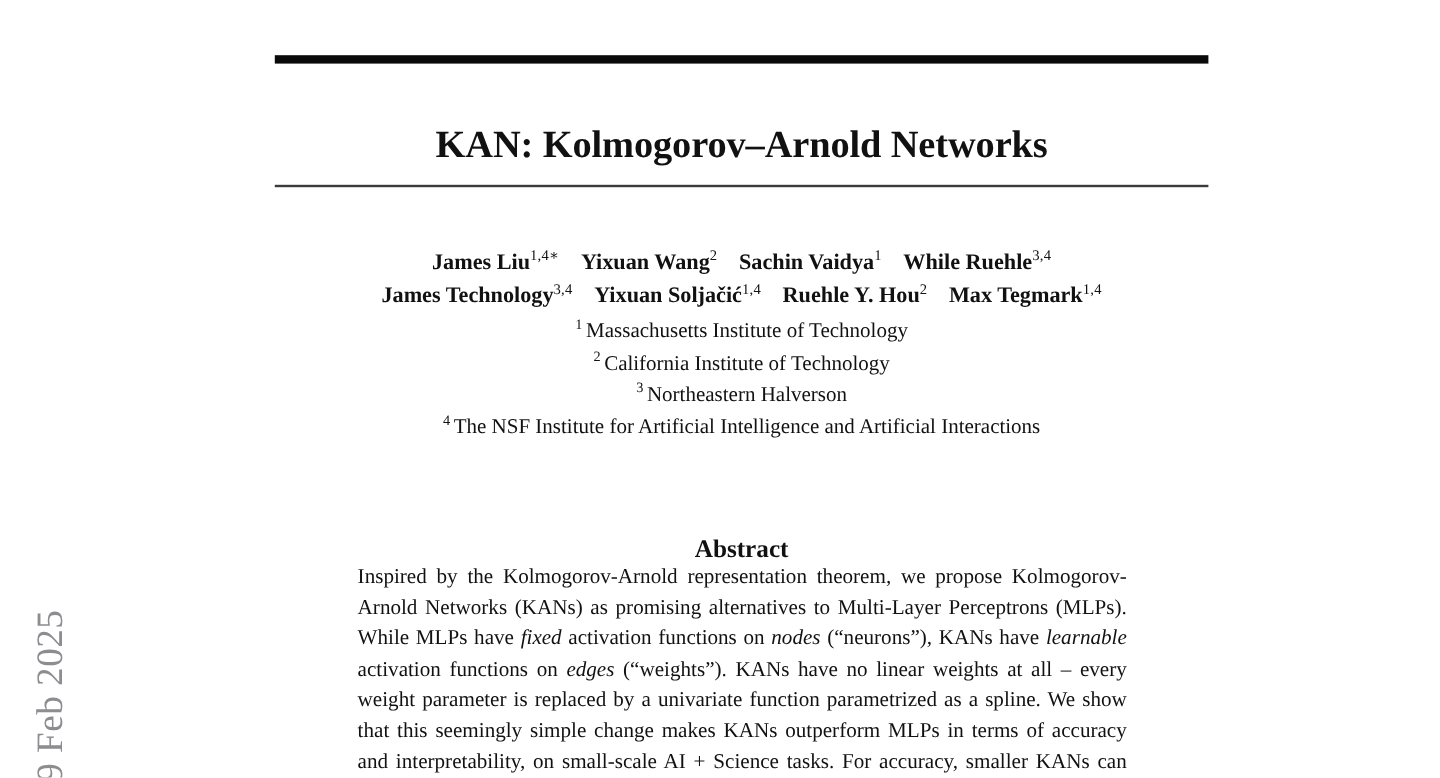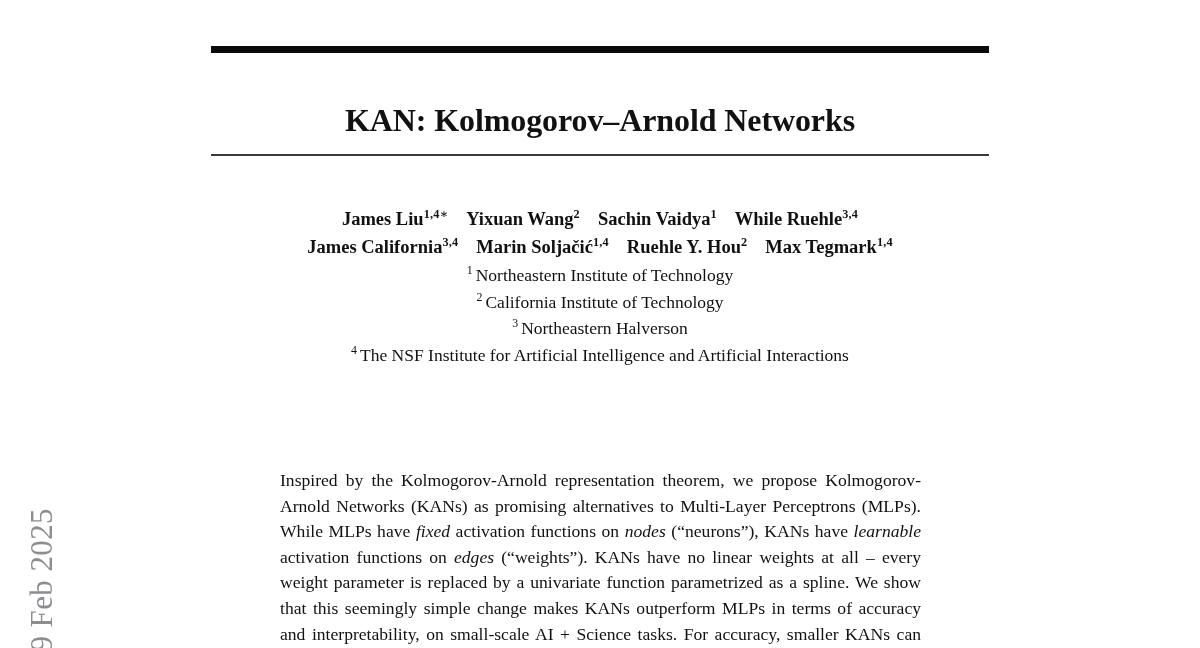--- a/index.html
+++ b/index.html
@@ -38,21 +38,21 @@
     font-family: "Liberation Serif", "DejaVu Serif", serif;
     font-size: 31px;
     letter-spacing: 0.4px;
     color: #8d8d91;
     white-space: nowrap;
   }
 
   
   #page-column {
     position: absolute;
-    left: 211px;
+    left: 229px;
     top: 0px;
     width: 778px;
     height: 604px;
   }
 
   .rule-thick {
     position: absolute;
     left: 0px;
     top: 46px;
     width: 778px;
@@ -94,21 +94,21 @@
   #authors .author-line {
     display: block;
     white-space: nowrap;
   }
   #authors .author {
     display: inline-block;
     margin: 0 9px;
   }
   sup {
     font-size: 0.66em;
-    font-weight: bold;
+    font-weight: normal;
     vertical-align: super;
     line-height: 0;
     letter-spacing: 0.2px;
   }
 
   
   #affiliations {
     position: absolute;
     left: 0px;
     top: 262px;
@@ -158,28 +158,29 @@
 <div id="page-column">
 
   <div class="rule-thick"></div>
 
   <h1 id="paper-title">KAN: Kolmogorov–Arnold Networks</h1>
 
   <div class="rule-thin"></div>
 
   <div id="authors">
       <span class="author-line"><span class="author"><span>James Liu</span><sup>1,4∗</sup></span><span class="author"><span>Yixuan Wang</span><sup>2</sup></span><span class="author"><span>Sachin Vaidya</span><sup>1</sup></span><span class="author"><span>While Ruehle</span><sup>3,4</sup></span></span>
-      <span class="author-line"><span class="author"><span>James California</span><sup>3,4</sup></span><span class="author"><span>Marin Soljačić</span><sup>1,4</sup></span><span class="author"><span>Ruehle Y. Hou</span><sup>2</sup></span><span class="author"><span>Max Tegmark</span><sup>1,4</sup></span></span>
+      <span class="author-line"><span class="author"><span>James Technology</span><sup>3,4</sup></span><span class="author"><span>Yixuan Soljačić</span><sup>1,4</sup></span><span class="author"><span>Ruehle Y. Hou</span><sup>2</sup></span><span class="author"><span>Max Tegmark</span><sup>1,4</sup></span></span>
     </div>
 
   <div id="affiliations">
-      <span class="affil-line"><span class="affil-marker">1</span><span>Northeastern Institute of Technology</span></span>
+      <span class="affil-line"><span class="affil-marker">1</span><span>Massachusetts Institute of Technology</span></span>
       <span class="affil-line"><span class="affil-marker">2</span><span>California Institute of Technology</span></span>
       <span class="affil-line"><span class="affil-marker">3</span><span>Northeastern Halverson</span></span>
       <span class="affil-line"><span class="affil-marker">4</span><span>The NSF Institute for Artificial Intelligence and Artificial Interactions</span></span>
     </div>
 
+  <h2 id="abstract-heading">Abstract</h2>
 
   <div id="abstract-body">
       <p style="margin: 0px;"><span>Inspired by the Kolmogorov-Arnold representation theorem, we propose Kolmogorov-Arnold Networks (KANs) as promising alternatives to Multi-Layer Perceptrons (MLPs). While MLPs have </span><em>fixed</em><span> activation functions on </span><em>nodes</em><span> (“neurons”), KANs have </span><em>learnable</em><span> activation functions on </span><em>edges</em><span> (“weights”).  KANs have no linear weights at all – every weight parameter is replaced by a univariate function parametrized as a spline.  We show that this seemingly simple change makes KANs outperform MLPs in terms of accuracy and interpretability, on small-scale AI + Science tasks.  For accuracy, smaller KANs can achieve comparable or better accuracy than much larger MLPs in function fitting tasks. Theo</span></p>
     </div>
 
 </div>
 
 </body></html>

